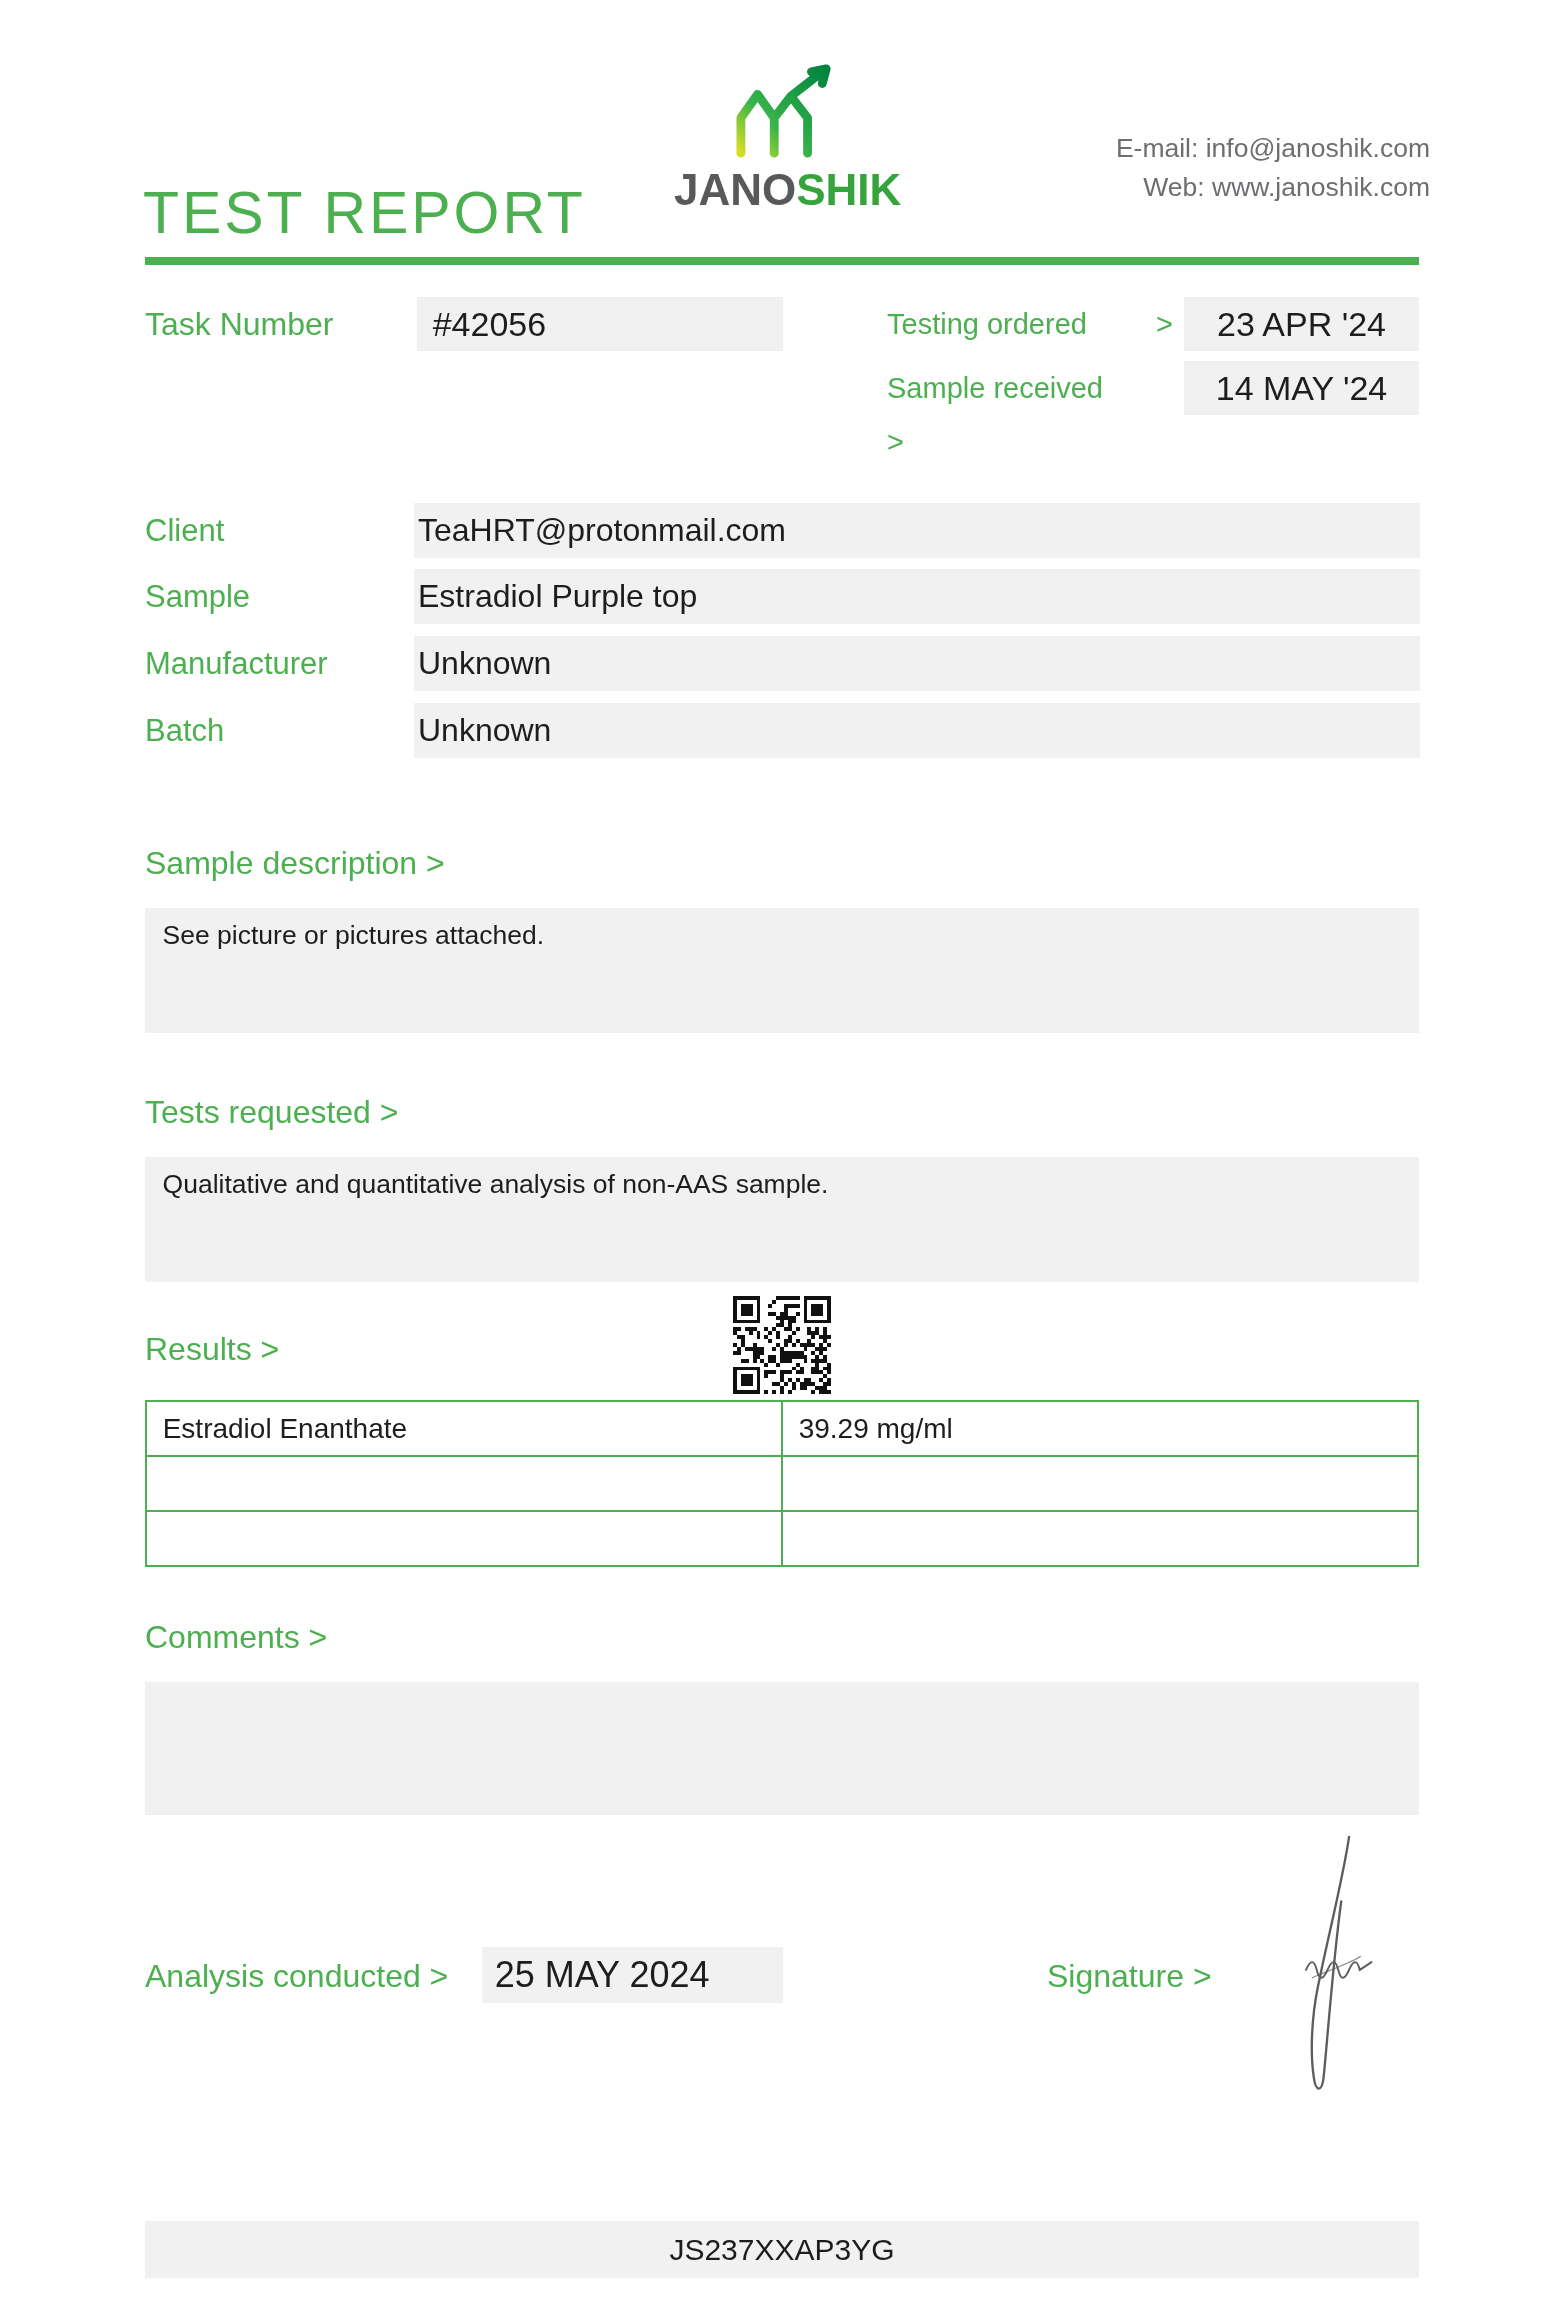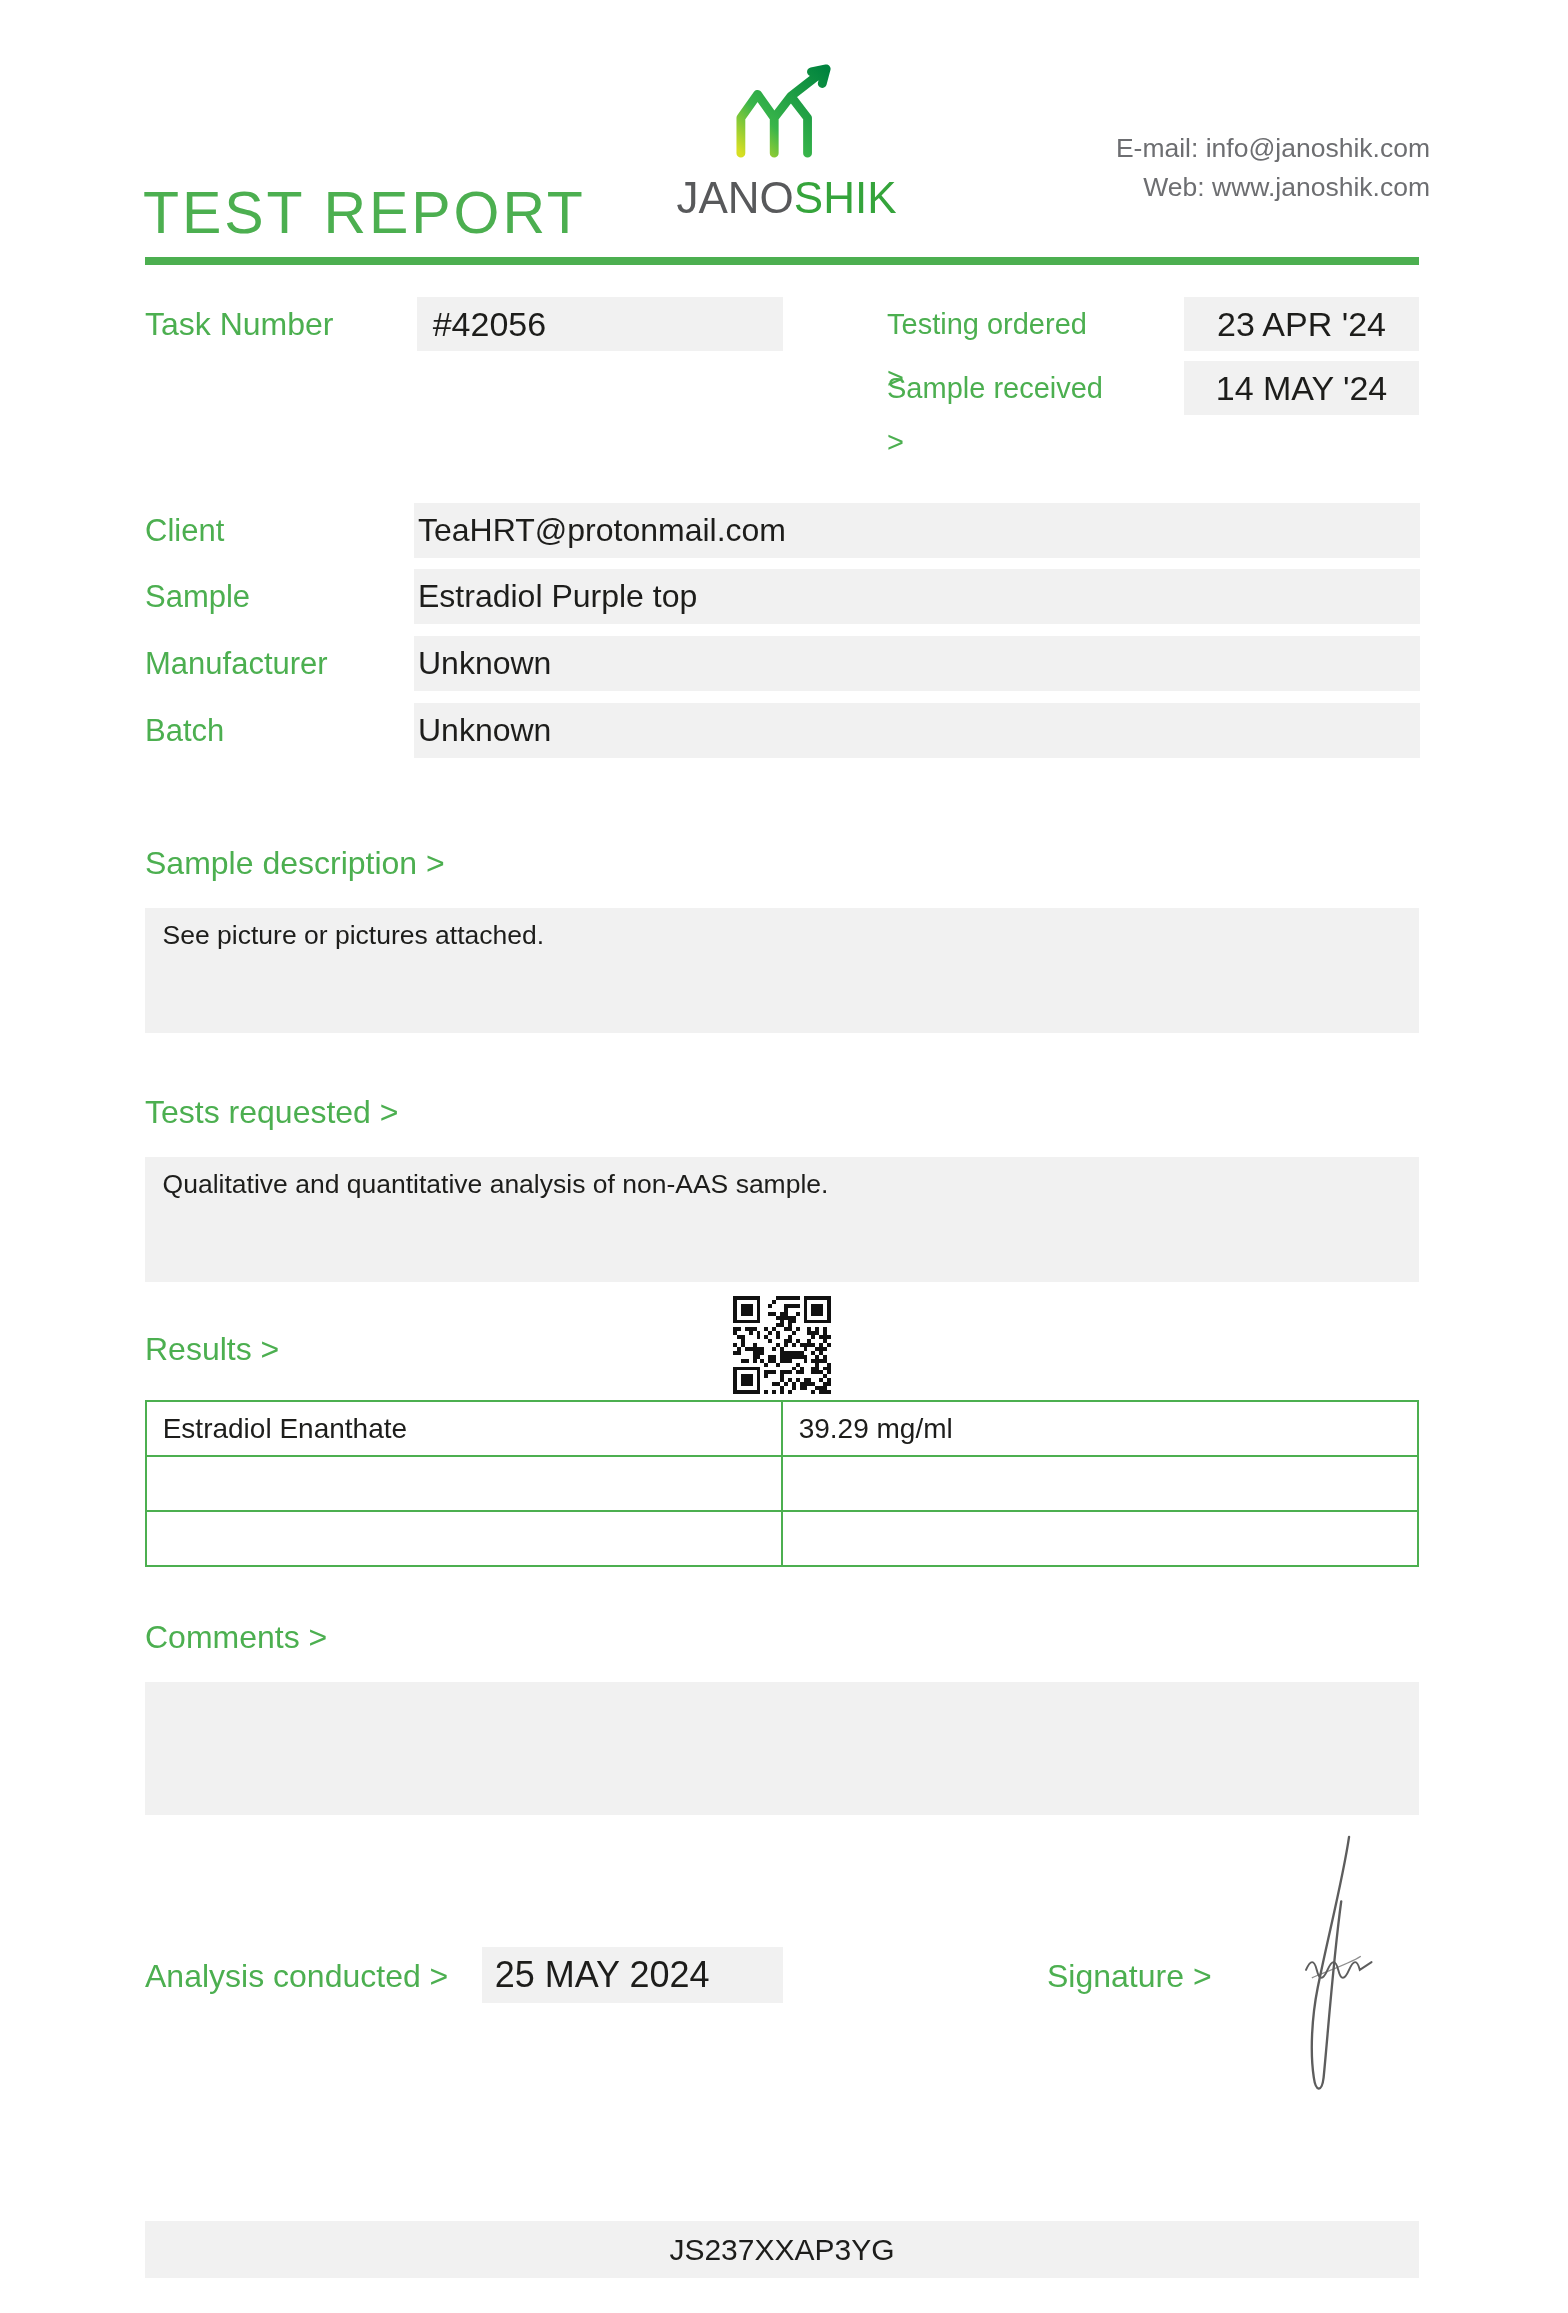--- a/index.html
+++ b/index.html
@@ -11,40 +11,40 @@
   }
   *{box-sizing:border-box;}
   html,body{margin:0;padding:0;background:#ffffff;}
   body{font-family:"Liberation Sans", sans-serif;}
   .page{position:relative;width:1568px;height:2313px;background:#fff;overflow:hidden;}
 
   .title{position:absolute;left:143px;top:139px;font-size:59px;color:var(--green);
          letter-spacing:2.9px;font-weight:400;}
 
   .logo-icon{position:absolute;left:731px;top:61px;width:108px;height:100px;}
-  .logo-text{position:absolute;left:674px;top:173px;width:225px;text-align:center;
-             font-size:44px;font-weight:normal;color:var(--logogray);letter-spacing:0;}
+  .logo-text{position:absolute;left:674px;top:165px;width:225px;text-align:center;
+             font-size:44px;font-weight:bold;color:var(--logogray);letter-spacing:0;}
   .logo-text .shik{color:#35a43b;}
 
   .contact{position:absolute;right:138px;top:129px;text-align:right;
            font-size:26.5px;color:var(--ctgray);line-height:39px;}
 
   .rule{position:absolute;left:145px;top:257px;width:1274px;height:7.8px;background:var(--green);}
 
   .green-label{position:absolute;color:var(--green);font-size:32px;height:54px;line-height:54px;}
   .value-box{position:absolute;background:var(--boxgray);color:var(--dark);}
 
   .task-label{left:145px;top:297px;}
   .task-box{left:417px;top:297px;width:366px;height:54px;line-height:54px;
             font-size:34px;padding-left:15.7px;}
 
   .date-label{position:absolute;left:887px;width:286px;height:54px;line-height:54px;
               color:var(--green);font-size:29px;display:flex;justify-content:space-between;}
   .date-box{width:235px;height:54px;line-height:54px;left:1184px;text-align:center;font-size:34px;}
-  .row1{top:297px;flex-direction:column;} .row2{top:361px;flex-direction:column;}
+  .row1{top:297px;} .row2{top:361px;flex-direction:column;}
 
   .info-label{left:145px;font-size:31px;height:55px;line-height:55px;}
   .info-box{left:414px;width:1006px;height:55px;line-height:55px;font-size:32px;padding-left:4px;}
 
   .sec-heading{position:absolute;left:145px;color:var(--green);font-size:32px;}
   .sec-box{position:absolute;left:145px;width:1274px;background:var(--boxgray);
            color:var(--dark);font-size:26.5px;padding:11.8px 17.6px;}
 
   .qr{position:absolute;left:733px;top:1296px;width:98px;height:98px;}
   .qr svg{width:100%;height:100%;display:block;}

